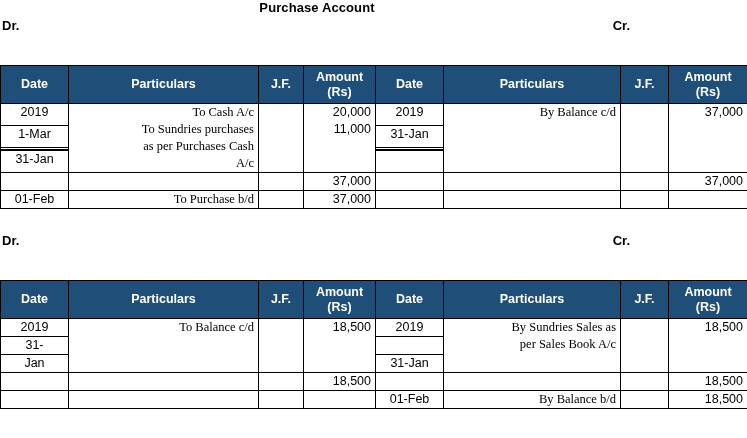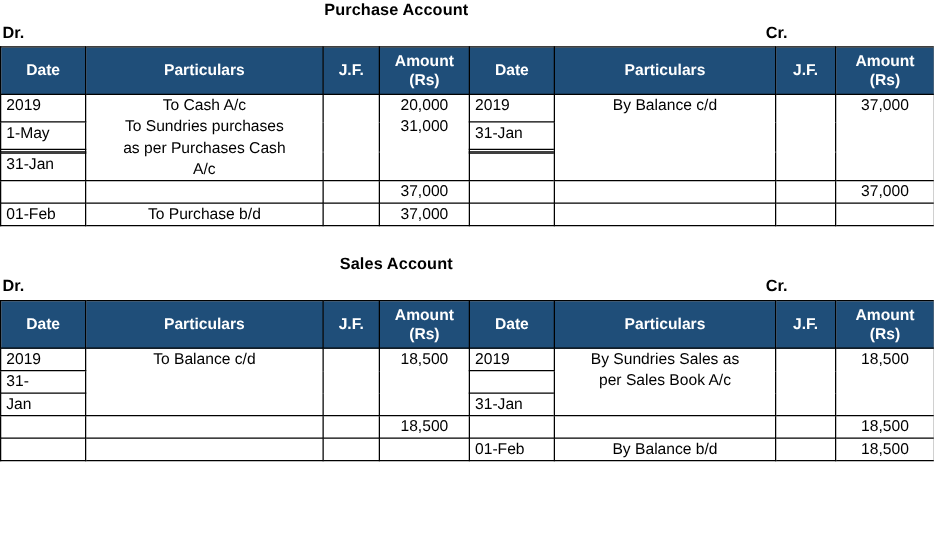--- a/index.html
+++ b/index.html
@@ -27,42 +27,43 @@
     font-size: 13px;
     line-height: 16px;
     padding: 2px 4px 3px 2px;
   }
 
   table.ledger {
     width: 747px;
     border-collapse: collapse;
     table-layout: fixed;
     font-size: 12.5px;
+    margin-top: 28px;
   }
   table.ledger td, table.ledger th {
     border: 1px solid #000000;
     padding: 0 4px;
     vertical-align: top;
     line-height: 17px;
     font-weight: normal;
   }
   table.ledger thead th {
     background: #1F4E79;
     color: #ffffff;
     font-weight: bold;
     text-align: center;
     vertical-align: middle;
     height: 38px;
     font-size: 12.5px;
     line-height: 15px;
     border-color: #000000;
   }
-  td.c { text-align: left; }
-  td.r { text-align: center; }
-  td.l { text-align: center; }
+  td.c { text-align: center; }
+  td.r { text-align: right; }
+  td.l { text-align: right; font-family: Liberation Serif, serif; }
   td.b, .b { font-weight: bold; }
 
   
   col.c-date  { width: 68px; }
   col.c-part  { width: 190px; }
   col.c-jf    { width: 45px; }
   col.c-amt   { width: 72px; }
   col.c-date2 { width: 68px; }
   col.c-part2 { width: 177px; }
   col.c-jf2   { width: 48px; }
@@ -123,35 +124,35 @@
             <span class="sub">To Sundries purchases</span>
             <span class="sub">as per Purchases Cash</span>
             <span class="sub">A/c</span>
           </td>
           <td rowspan="5"></td>
           <td class="r" rowspan="5">
             <span class="sub"></span>
             <span class="sub">20,000</span>
             <span class="sub"></span>
             <span class="sub"></span>
-            <span class="sub">31,000</span>
+            <span class="sub">11,000</span>
           </td>
           <td class="c">2019</td>
           <td class="l" rowspan="5">
             <span class="sub"></span>
             <span class="sub">By Balance c/d</span>
           </td>
           <td rowspan="5"></td>
           <td class="r" rowspan="5">
             <span class="sub"></span>
             <span class="sub">37,000</span>
           </td>
         </tr>
         <tr>
-          <td class="c">1-May</td>
+          <td class="c">1-Mar</td>
           <td class="c">31-Jan</td>
         </tr>
         <tr>
           <td class="c"></td>
           <td class="c"></td>
         </tr>
         <tr>
           <td class="c"></td>
           <td class="c"></td>
         </tr>
@@ -181,21 +182,20 @@
           <td></td>
           <td class="r"></td>
         </tr>
       </tbody>
     </table>
   </div>
 
   <div class="gap"></div>
 
   <div>
-    <div class="acct-title">Sales Account</div>
 
     <div class="drcr">
       <span>Dr.</span>
       <span>Cr.</span>
     </div>
 
     <table class="ledger">
       <colgroup>
         <col class="c-date">
           <col class="c-part">

